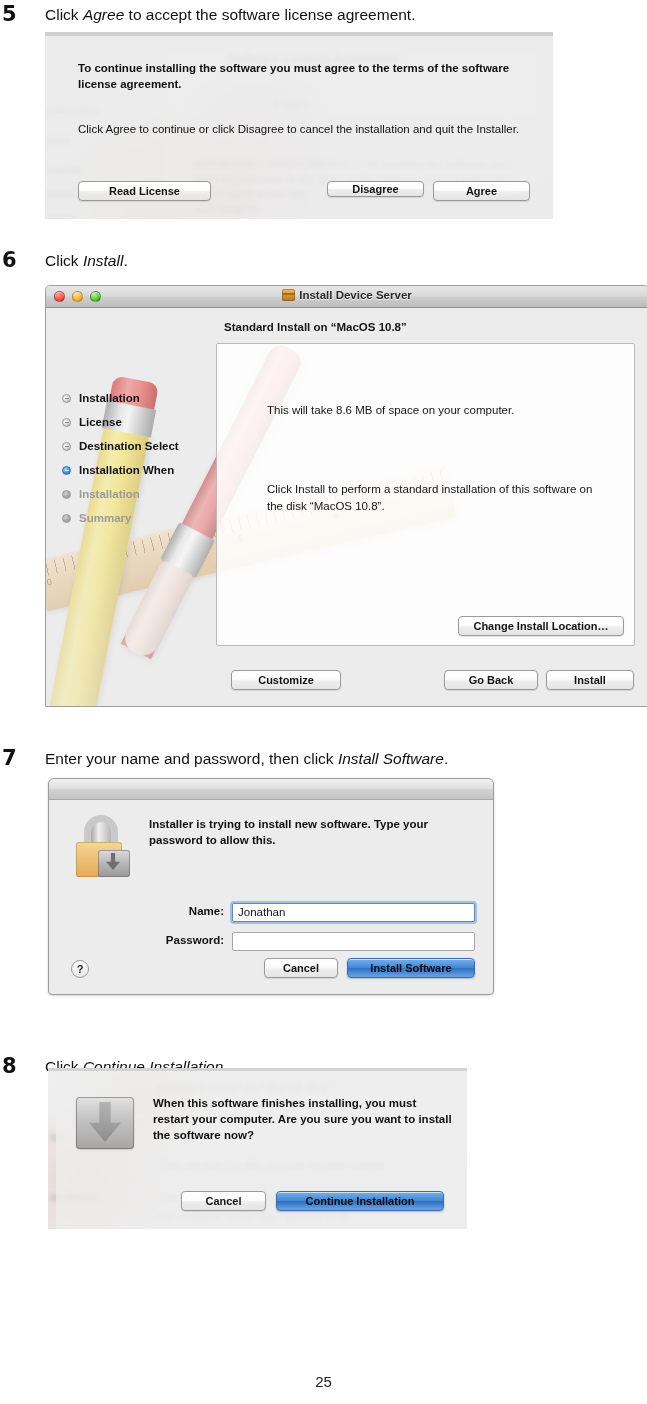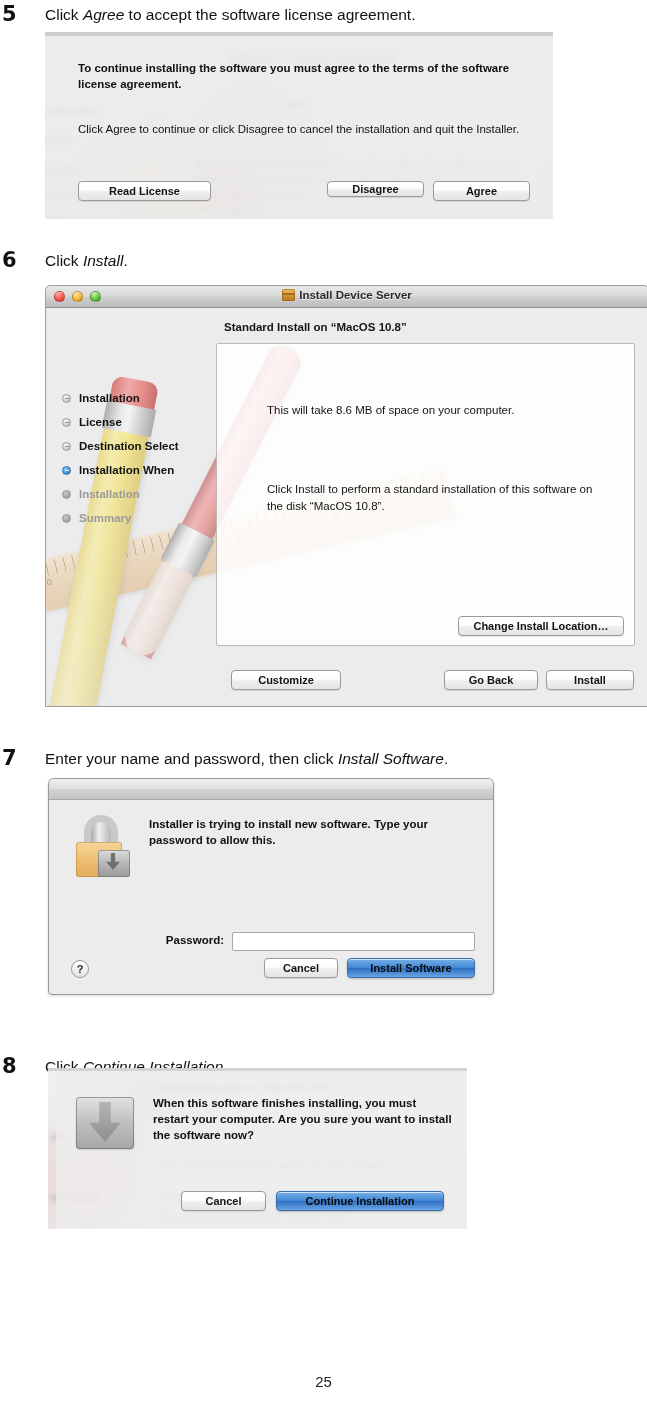--- a/index.html
+++ b/index.html
@@ -534,20 +534,24 @@
     <div class="lock">
       <div class="shackle"></div>
       <div class="bodyb"></div>
       <div class="hd">
         <div class="arrow"></div>
       </div>
     </div>
 
     <div class="msg">Installer is trying to install new software. Type your password to allow this.</div>
 
+    <div class="field-row f-name">
+      <div class="f-label">Name:</div>
+      <div class="f-input focus">Jonathan</div>
+    </div>
     <div class="field-row f-pass">
       <div class="f-label">Password:</div>
       <div class="f-input"></div>
     </div>
 
     <div class="help">?</div>
     <div class="mac-btn b-cancel">Cancel</div>
     <div class="mac-btn default b-installsw">Install Software</div>
   </div>
 

